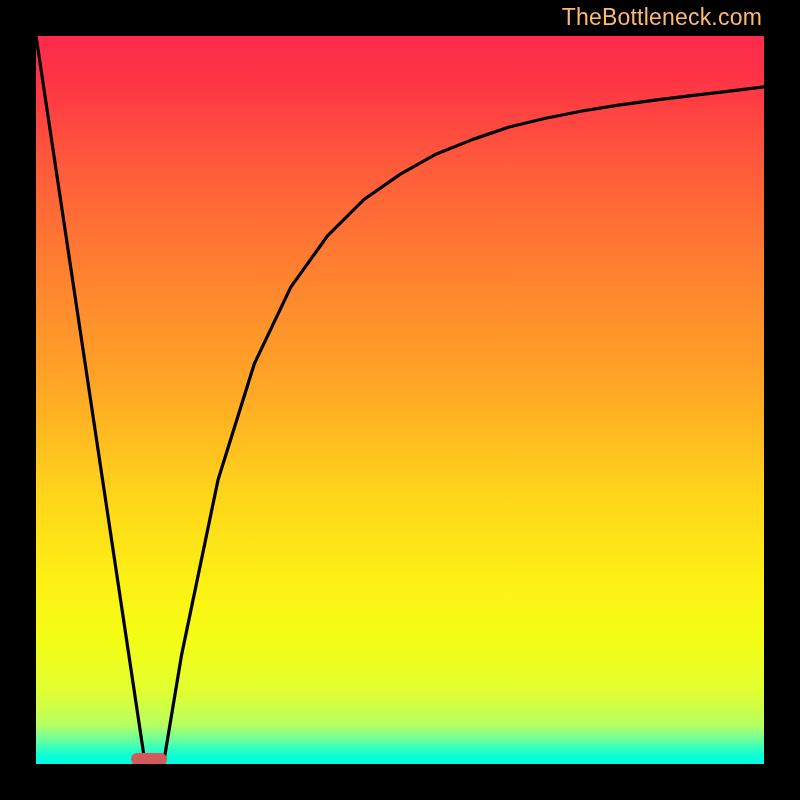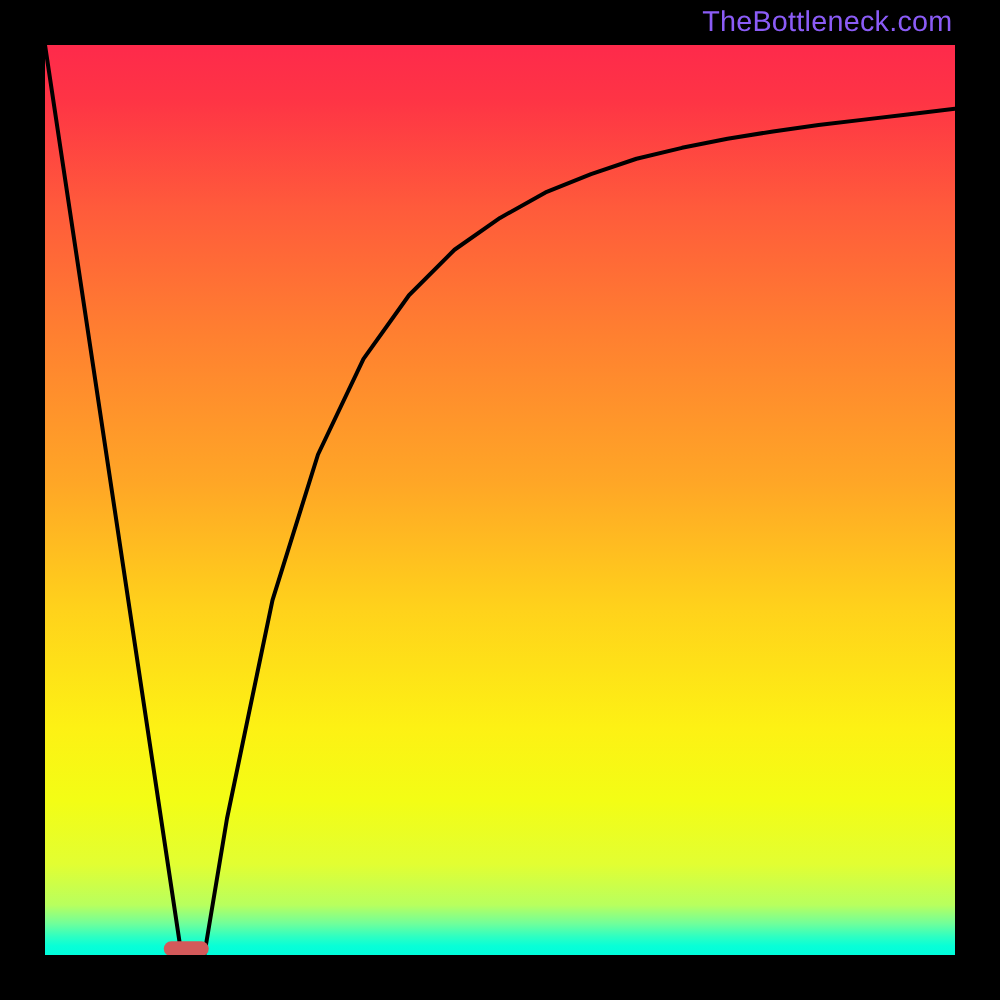--- a/index.html
+++ b/index.html
@@ -63,21 +63,21 @@
   .curve-svg {
     position: absolute;
     inset: 0;
     width: 728px;
     height: 728px;
   }
   .watermark {
     position: absolute;
     right: 38px;
     top: 4px;
-    color: #8b5cf6;
+    color: #fdba74;
     font-size: 23px;
     font-weight: 500;
     letter-spacing: 0.2px;
     user-select: none;
   }
 </style>
 </head>
 <body>
 
 <div class="frame">

